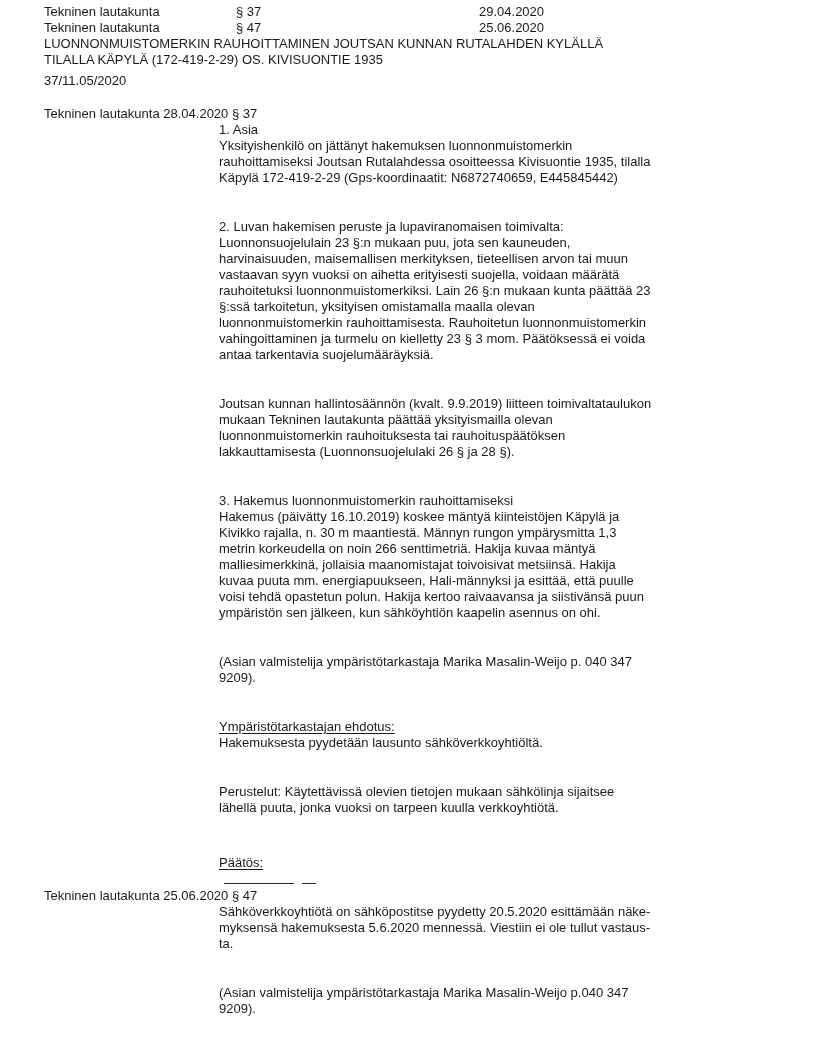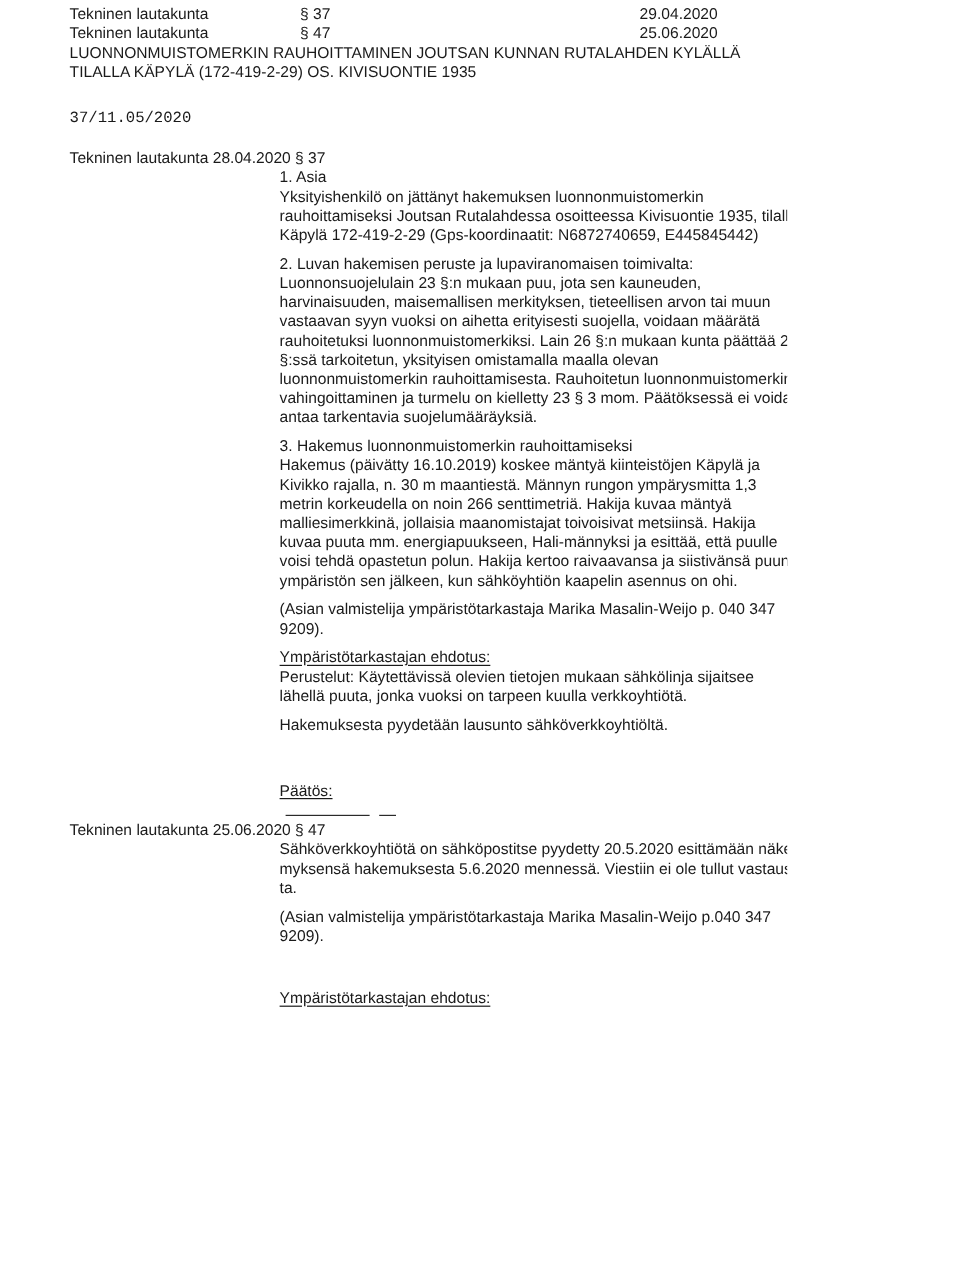--- a/index.html
+++ b/index.html
@@ -11,41 +11,40 @@
     position: relative;
     width: 656px;
     height: 1056px;
     overflow: hidden;
     background: #ffffff;
     color: #1a1a1a;
     font-family: "Liberation Sans", sans-serif;
     font-size: 13px;
     line-height: 16px;
     box-sizing: border-box;
-    padding: 4px 30px 0 58px;
+    padding: 4px 30px 0 44px;
   }
   .pre {
     white-space: pre-line;
   }
   
   .hrow {
     position: relative;
     height: 16px;
   }
   .hc { position: absolute; top: 0; white-space: nowrap; }
   .hc.committee { left: 0; }
   .hc.section   { left: 192px; }
-  .hc.date      { left: 435px; margin-left: 40px; }
+  .hc.date      { left: 435px; }
 
   .title {
     width: 660px;
   }
   .case-number {
-    margin-top: 23px;
-    font-family: Liberation Mono, monospace;
+    margin-top: 5px;
   }
   .section-heading {
     position: relative;
     margin-top: 17px;
     white-space: nowrap;
   }
   .section-heading.second {
   }
   .divider {
     position: absolute;
@@ -63,21 +62,21 @@
 
   .body-col {
     margin-left: 175px;
     width: 520px;
   }
   .para {
     margin: 0 0 0 0;
   }
   .para + .para,
   .para + .para-head {
-    margin-top: 8px;
+    margin-top: 33px;
   }
   .para-head { margin-top: 16px; }
   .para-head.big-gap { margin-top: 39px; }
   .para-head.bigger-gap { margin-top: 36px; }
   .para-head + .para { margin-top: 0; }
   .u {
     text-decoration: underline;
     text-underline-offset: 2px;
   }
 </style>
@@ -113,38 +112,42 @@
 Käpylä 172-419-2-29 (Gps-koordinaatit: N6872740659, E445845442)</div>
       <div class="para pre">2. Luvan hakemisen peruste ja lupaviranomaisen toimivalta:
 Luonnonsuojelulain 23 §:n mukaan puu, jota sen kauneuden,
 harvinaisuuden, maisemallisen merkityksen, tieteellisen arvon tai muun
 vastaavan syyn vuoksi on aihetta erityisesti suojella, voidaan määrätä
 rauhoitetuksi luonnonmuistomerkiksi. Lain 26 §:n mukaan kunta päättää 23
 §:ssä tarkoitetun, yksityisen omistamalla maalla olevan
 luonnonmuistomerkin rauhoittamisesta. Rauhoitetun luonnonmuistomerkin
 vahingoittaminen ja turmelu on kielletty 23 § 3 mom. Päätöksessä ei voida
 antaa tarkentavia suojelumääräyksiä.</div>
+      <div class="para pre">Joutsan kunnan hallintosäännön (kvalt. 9.9.2019) liitteen toimivaltataulukon
+mukaan Tekninen lautakunta päättää yksityismailla olevan
+luonnonmuistomerkin rauhoituksesta tai rauhoituspäätöksen
+lakkauttamisesta (Luonnonsuojelulaki 26 § ja 28 §).</div>
       <div class="para pre">3. Hakemus luonnonmuistomerkin rauhoittamiseksi
 Hakemus (päivätty 16.10.2019) koskee mäntyä kiinteistöjen Käpylä ja
 Kivikko rajalla, n. 30 m maantiestä.  Männyn rungon ympärysmitta 1,3
 metrin korkeudella on noin 266 senttimetriä. Hakija kuvaa mäntyä
 malliesimerkkinä, jollaisia maanomistajat toivoisivat metsiinsä. Hakija
 kuvaa puuta mm. energiapuukseen, Hali-männyksi ja esittää, että puulle
 voisi tehdä opastetun polun. Hakija kertoo raivaavansa ja siistivänsä puun
 ympäristön sen jälkeen, kun sähköyhtiön kaapelin asennus on ohi.</div>
       <div class="para pre">(Asian valmistelija ympäristötarkastaja Marika Masalin-Weijo p. 040 347
 9209).</div>
 
       <div class="para-head">
         <span class="u">Ympäristötarkastajan ehdotus:</span>
       </div>
+      <div class="para pre">Hakemuksesta pyydetään lausunto sähköverkkoyhtiöltä.</div>
+
       <div class="para pre">Perustelut: Käytettävissä olevien tietojen mukaan sähkölinja sijaitsee
 lähellä puuta, jonka vuoksi on tarpeen kuulla verkkoyhtiötä.</div>
-
-      <div class="para pre">Hakemuksesta pyydetään lausunto sähköverkkoyhtiöltä.</div>
 
       <div class="para-head big-gap">
         <span class="u">Päätös:</span>
       </div>
     </div>
   </div>
 
   <div>
     <div class="section-heading second">
       <div class="divider">

